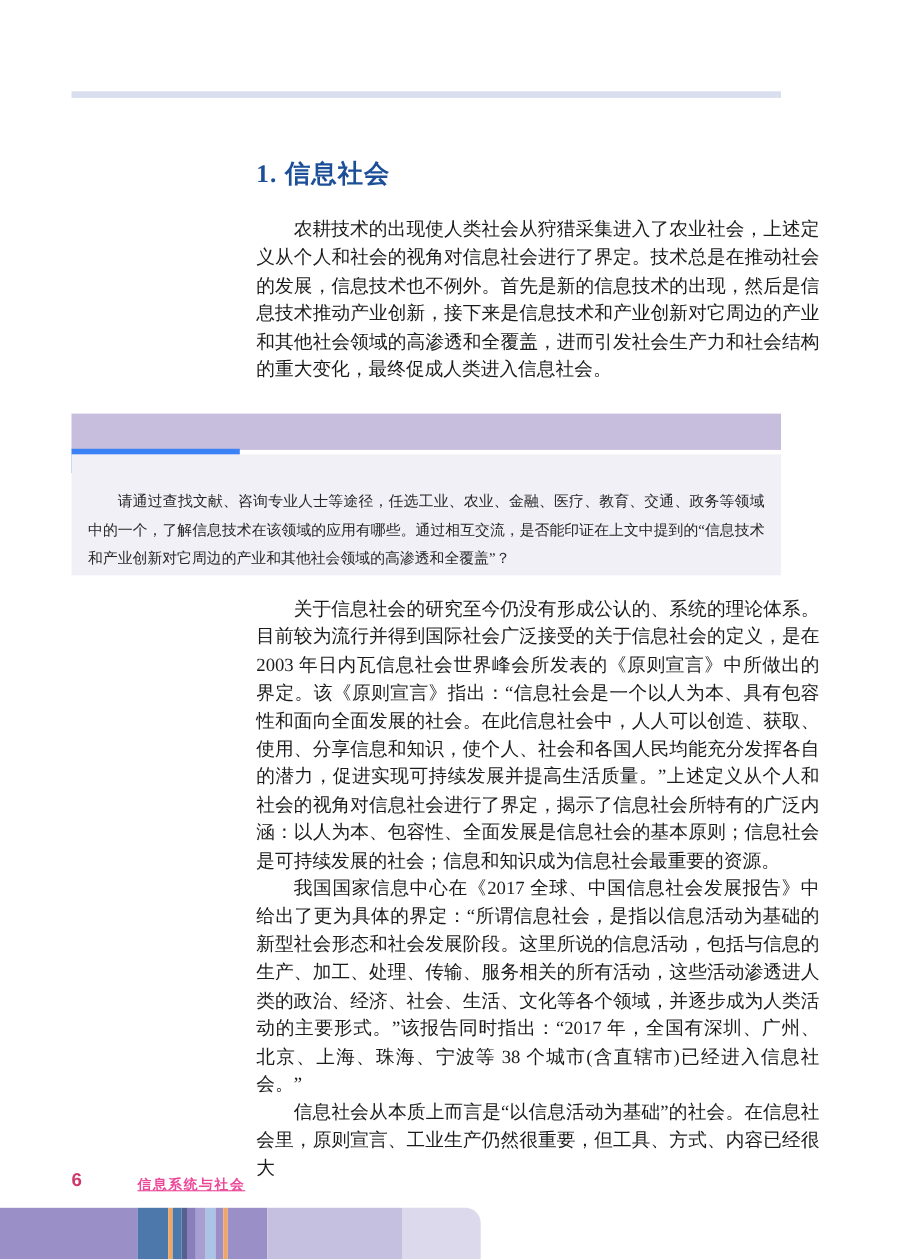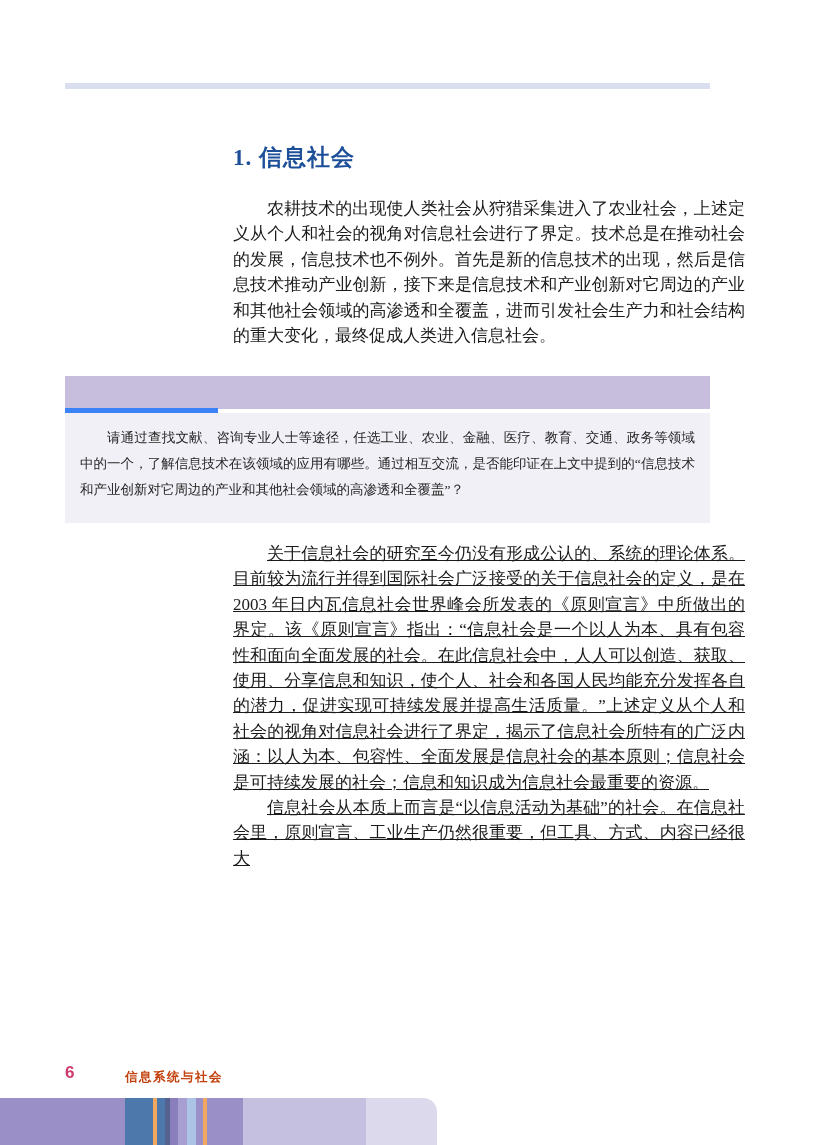--- a/index.html
+++ b/index.html
@@ -35,21 +35,20 @@
   }
   .p1-block {
     position: absolute;
     left: 233px; top: 196px;
     width: 512px;
   }
   .main-flow {
     position: absolute;
     left: 233px; top: 541px;
     width: 512px;
-    text-decoration: underline;
   }
   .activity-header {
     position: absolute;
     left: 65px; top: 376px;
     width: 645px; height: 33px;
     background: #c7bddd;
   }
   .activity-header-label {
     width: 153px; height: 22px;
     background: #3b82f6;
@@ -62,21 +61,21 @@
     overflow: hidden;
     white-space: nowrap;
     margin-top: 32px;
   }
   .activity-body {
     position: absolute;
     left: 65px; top: 413px;
     width: 645px; height: 110px;
     background: #f1f0f7;
     box-sizing: border-box;
-    padding: 12px 15px 0 15px;
+    padding: 30px 15px 0 15px;
   }
   .activity-text {
     font-size: 13.5px;
     line-height: 26px;
     text-align: justify;
     text-indent: 2em;
     color: #262626;
     margin: 0;
   }
   .footer-page-number {
@@ -86,21 +85,22 @@
     font-size: 17px;
     font-weight: bold;
     color: #cf3a6c;
   }
   .footer-book-title {
     position: absolute;
     left: 125px; top: 1069px;
     font-size: 12.5px;
     font-weight: bold;
     letter-spacing: 1.5px;
-    color: #c2410c;
+    color: #ec4899;
+    text-decoration: underline;
   }
   .deco-strip {
     position: absolute;
     left: 0; top: 1098px;
     width: 437px; height: 47px;
     display: flex;
   }
   .deco-strip div { height: 47px; }
   .deco-strip div:last-child { border-top-right-radius: 14px; }
 </style>
@@ -120,20 +120,21 @@
   <div class="activity-header">
     <div class="activity-header-label">体 验 思 考</div>
   </div>
 
   <div class="activity-body">
     <p class="activity-text">请通过查找文献、咨询专业人士等途径，任选工业、农业、金融、医疗、教育、交通、政务等领域中的一个，了解信息技术在该领域的应用有哪些。通过相互交流，是否能印证在上文中提到的“信息技术和产业创新对它周边的产业和其他社会领域的高渗透和全覆盖”？</p>
   </div>
 
   <div class="main-flow">
     <p class="para">关于信息社会的研究至今仍没有形成公认的、系统的理论体系。目前较为流行并得到国际社会广泛接受的关于信息社会的定义，是在2003 年日内瓦信息社会世界峰会所发表的《原则宣言》中所做出的界定。该《原则宣言》指出：“信息社会是一个以人为本、具有包容性和面向全面发展的社会。在此信息社会中，人人可以创造、获取、使用、分享信息和知识，使个人、社会和各国人民均能充分发挥各自的潜力，促进实现可持续发展并提高生活质量。”上述定义从个人和社会的视角对信息社会进行了界定，揭示了信息社会所特有的广泛内涵：以人为本、包容性、全面发展是信息社会的基本原则；信息社会是可持续发展的社会；信息和知识成为信息社会最重要的资源。</p>
+    <p class="para">我国国家信息中心在《2017 全球、中国信息社会发展报告》中给出了更为具体的界定：“所谓信息社会，是指以信息活动为基础的新型社会形态和社会发展阶段。这里所说的信息活动，包括与信息的生产、加工、处理、传输、服务相关的所有活动，这些活动渗透进人类的政治、经济、社会、生活、文化等各个领域，并逐步成为人类活动的主要形式。”该报告同时指出：“2017 年，全国有深圳、广州、北京、上海、珠海、宁波等 38 个城市(含直辖市)已经进入信息社会。”</p>
     <p class="para">信息社会从本质上而言是“以信息活动为基础”的社会。在信息社会里，原则宣言、工业生产仍然很重要，但工具、方式、内容已经很大</p>
   </div>
 
   <div class="footer-page-number">6</div>
 
   <div class="footer-book-title">信息系统与社会</div>
 
   <div class="deco-strip">
       <div style="width: 125px; background: rgb(154, 143, 198);"></div>
       <div style="width: 28px; background: rgb(77, 120, 171);"></div>

